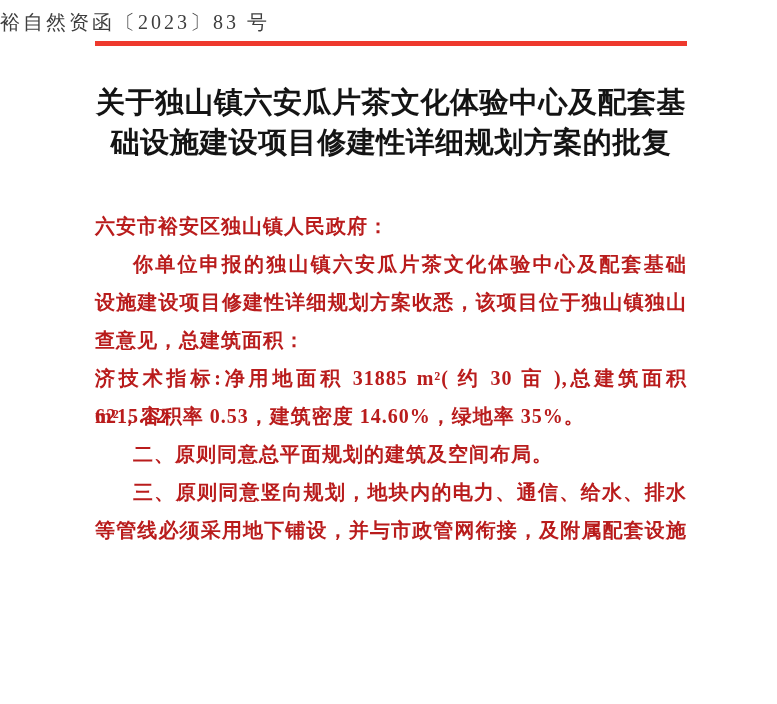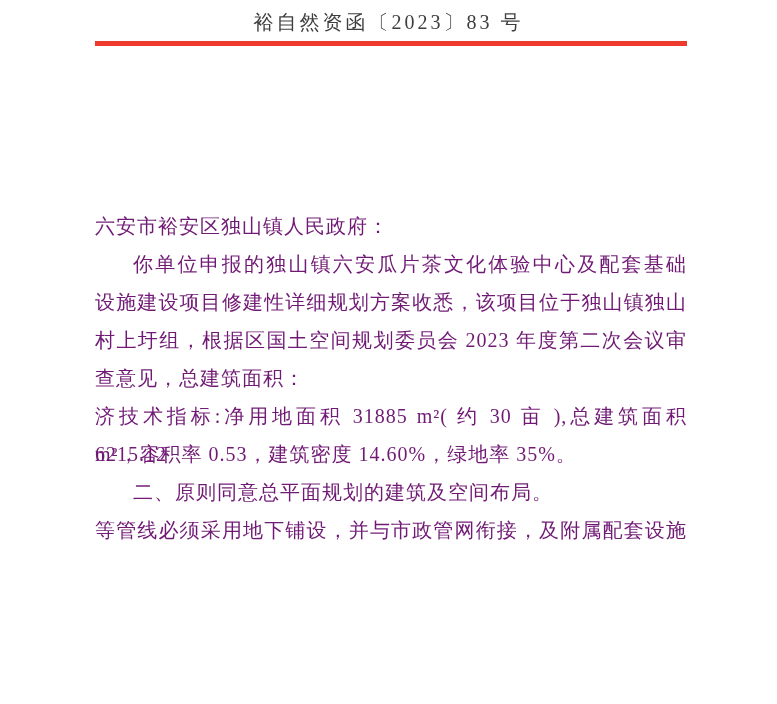--- a/index.html
+++ b/index.html
@@ -13,21 +13,21 @@
     height: 704px;
     background: #ffffff;
     overflow: hidden;
     font-family: "Liberation Serif", "DejaVu Serif", serif;
   }
   .doc-number {
     position: absolute;
     top: 9px;
     left: 0;
     right: 0;
-    text-align: center;
+    text-align: left;
     font-size: 20px;
     letter-spacing: 3px;
     color: #3e3e3e;
   }
   .red-rule {
     position: absolute;
     top: 41px;
     left: 95px;
     width: 592px;
     height: 5px;
@@ -50,21 +50,22 @@
     display: block;
     white-space: nowrap;
   }
   .doc-body {
     position: absolute;
     top: 207px;
     left: 95px;
     width: 592px;
     font-size: 20px;
     letter-spacing: 1px;
-    color: #701a75;
+    color: #b91c1c;
+    font-weight: bold;
   }
   .line {
     height: 38px;
     line-height: 38px;
     text-align: left;
   }
   .line.fill {
     text-align: justify;
     text-align-last: justify;
     text-justify: inter-ideograph;
@@ -75,26 +76,30 @@
 </style>
 </head>
 <body>
 
 <div class="page">
 
   <div class="doc-number">裕自然资函〔2023〕83 号</div>
 
   <div class="red-rule" style="background: rgb(238, 57, 45);"></div>
 
+  <h1 class="doc-title">
+    <span class="title-line">关于独山镇六安瓜片茶文化体验中心及配套基</span>
+    <span class="title-line">础设施建设项目修建性详细规划方案的批复</span>
+  </h1>
 
   <div class="doc-body">
     <div class="line">六安市裕安区独山镇人民政府：</div>
     <div class="line indent fill">你单位申报的独山镇六安瓜片茶文化体验中心及配套基础</div>
     <div class="line fill">设施建设项目修建性详细规划方案收悉，该项目位于独山镇独山</div>
-    <div class="line fill">村上圩组，根据区国土空间规划委员会 2023 年度第二次会议审</div>
     <div class="line">查意见，总建筑面积：</div>
     <div class="line fill">济技术指标:净用地面积 31885 m²( 约 30 亩 ),总建筑面积 6215.12</div>
     <div class="line">m²，容积率 0.53，建筑密度 14.60%，绿地率 35%。</div>
     <div class="line indent">二、原则同意总平面规划的建筑及空间布局。</div>
+    <div class="line indent fill">三、原则同意竖向规划，地块内的电力、通信、给水、排水</div>
     <div class="line fill">等管线必须采用地下铺设，并与市政管网衔接，及附属配套设施</div>
   </div>
 
 </div>
 
 </body></html>

